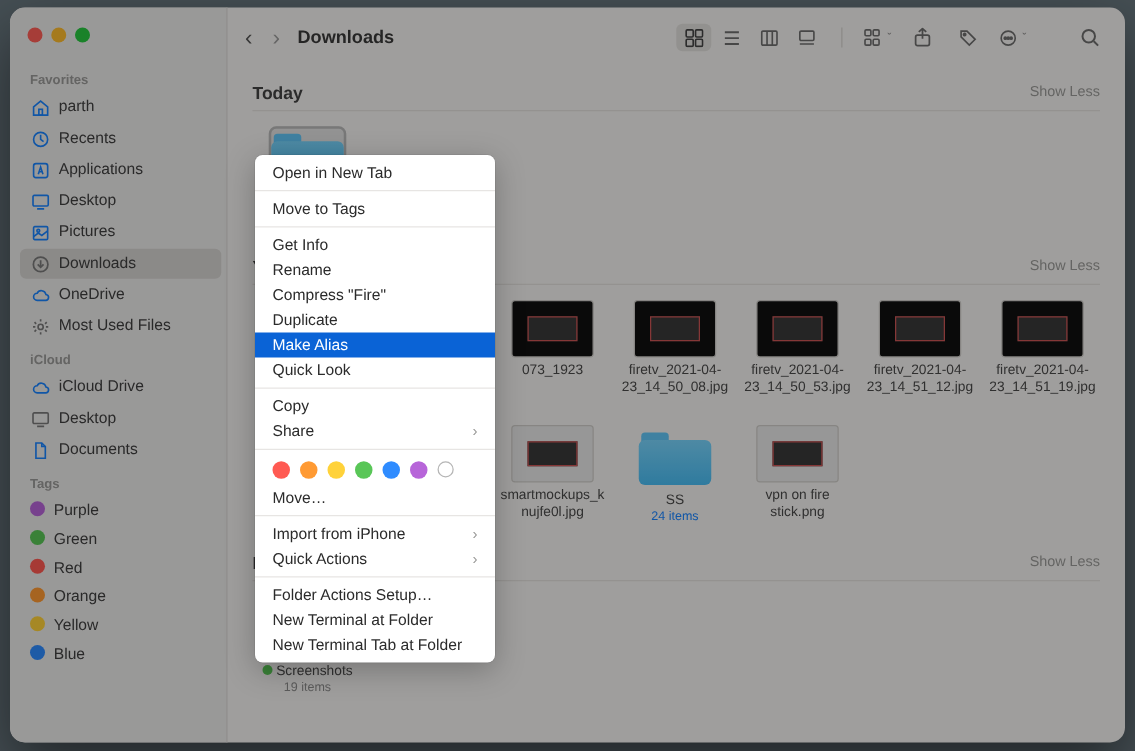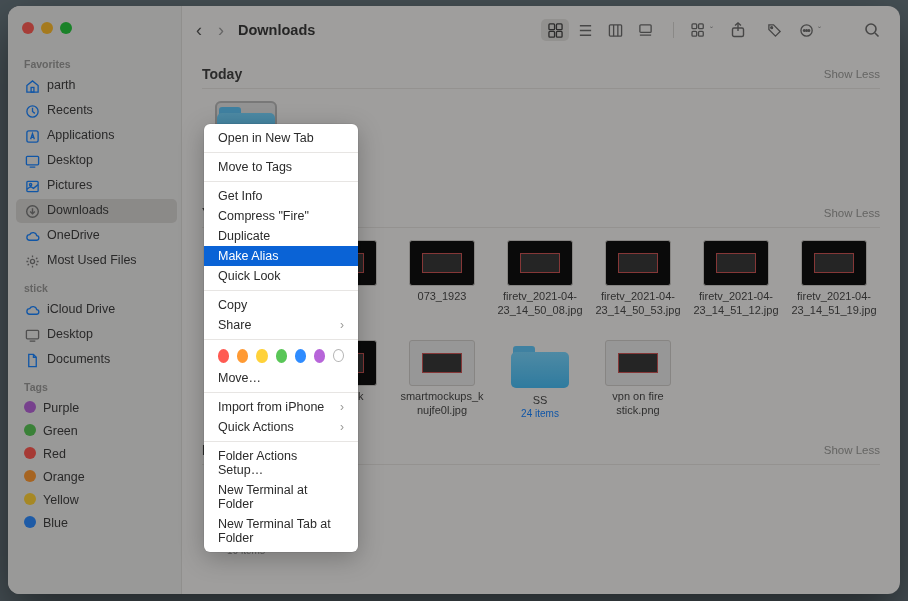--- a/index.html
+++ b/index.html
@@ -40,21 +40,21 @@
   .item .sub.blue { color:#1a84ff; }
   .folder-ic { width:62px; height:50px; position:relative; }
   .folder-ic:before{content:"";position:absolute;left:4px;top:6px;width:22px;height:10px;background:#62c7f7;border-radius:3px 3px 0 0;}
   .folder-ic:after{content:"";position:absolute;left:2px;top:12px;width:58px;height:36px;background:linear-gradient(#78d4fc,#49bdf4);border-radius:5px;}
   .thumb { width:66px; height:46px; background:#101010; border-radius:3px; border:1px solid #cfcdc9; display:flex; align-items:center; justify-content:center; overflow:hidden;}
   .thumb.light { background:#e9e9e9; }
   .thumb .inner { width:40px; height:20px; background:#3a3a3a; border:1px solid #c55; }
   .item.sel .name { background:#0a63d6; color:#fff; border-radius:3px; padding:1px 4px; display:inline-block;}
   .item.sel .folder-ic { outline:2px solid #b9b9b9; outline-offset:-2px; border-radius:6px; background:#e2e2e2;}
   
-  .ctx { position:absolute; left:204px; top:124px; width:154px; background:#fff; border-radius:6px; box-shadow:0 6px 24px rgba(0,0,0,0.25), 0 0 0 0.5px rgba(0,0,0,0.1); padding:4px 0; z-index:10; font-size:12.5px; color:#2b2b2b;}
+  .ctx { position:absolute; left:204px; top:124px; width:192px; background:#fff; border-radius:6px; box-shadow:0 6px 24px rgba(0,0,0,0.25), 0 0 0 0.5px rgba(0,0,0,0.1); padding:4px 0; z-index:10; font-size:12.5px; color:#2b2b2b;}
   .ctx-item { padding:3px 14px; display:flex; align-items:center; justify-content:space-between;}
   .ctx-item.hl { background:#0a63d6; color:#fff; }
   .ctx-sep { height:1px; background:#e7e5e3; margin:4px 0;}
   .ctx-arrow { color:#9a9a98; font-size:12px;}
   .ctx-tags { display:flex; gap:8px; padding:5px 14px;}
   .tgc { width:14px; height:14px; border-radius:50%; }
   .tgc.empty { border:1.5px solid #b5b5b5; background:transparent; width:13px;height:13px;}
   .caret { font-size:9px; color:#888; margin-left:2px;}
   svg { display:block; }
 </style>
@@ -138,21 +138,21 @@
         <div class="side-item">
           <span class="icn gray">
             <svg width="15" height="15" viewBox="0 0 16 16" fill="none" stroke="currentColor" stroke-width="1.4">
               <circle cx="8" cy="8" r="2.2"></circle>
               <path d="M8 1.5v2M8 12.5v2M2.8 4l1.4 1.4M11.8 10.6l1.4 1.4M1.5 8h2M12.5 8h2M2.8 12l1.4-1.4M11.8 5.4l1.4-1.4"></path>
             </svg>
           </span>
           <span>Most Used Files</span>
         </div>
       </div>
-    <div class="sec-label">stick</div>
+    <div class="sec-label">iCloud</div>
     <div id="icloud-list">
         <div class="side-item">
           <span class="icn">
             <svg width="15" height="15" viewBox="0 0 16 16" fill="none" stroke="currentColor" stroke-width="1.4">
               <path d="M5 12a3 3 0 010-6 4 4 0 017.5 1A2.5 2.5 0 0112 12z"></path>
             </svg>
           </span>
           <span>iCloud Drive</span>
         </div>
         <div class="side-item">
@@ -405,20 +405,23 @@
     </div>
   <div class="ctx-sep"></div>
   <div class="ctx-item">
       <span>Move to Tags</span>
     </div>
   <div class="ctx-sep"></div>
   <div class="ctx-item">
       <span>Get Info</span>
     </div>
   <div class="ctx-item">
+      <span>Rename</span>
+    </div>
+  <div class="ctx-item">
       <span>Compress "Fire"</span>
     </div>
   <div class="ctx-item">
       <span>Duplicate</span>
     </div>
   <div class="ctx-item hl">
       <span>Make Alias</span>
     </div>
   <div class="ctx-item">
       <span>Quick Look</span>

